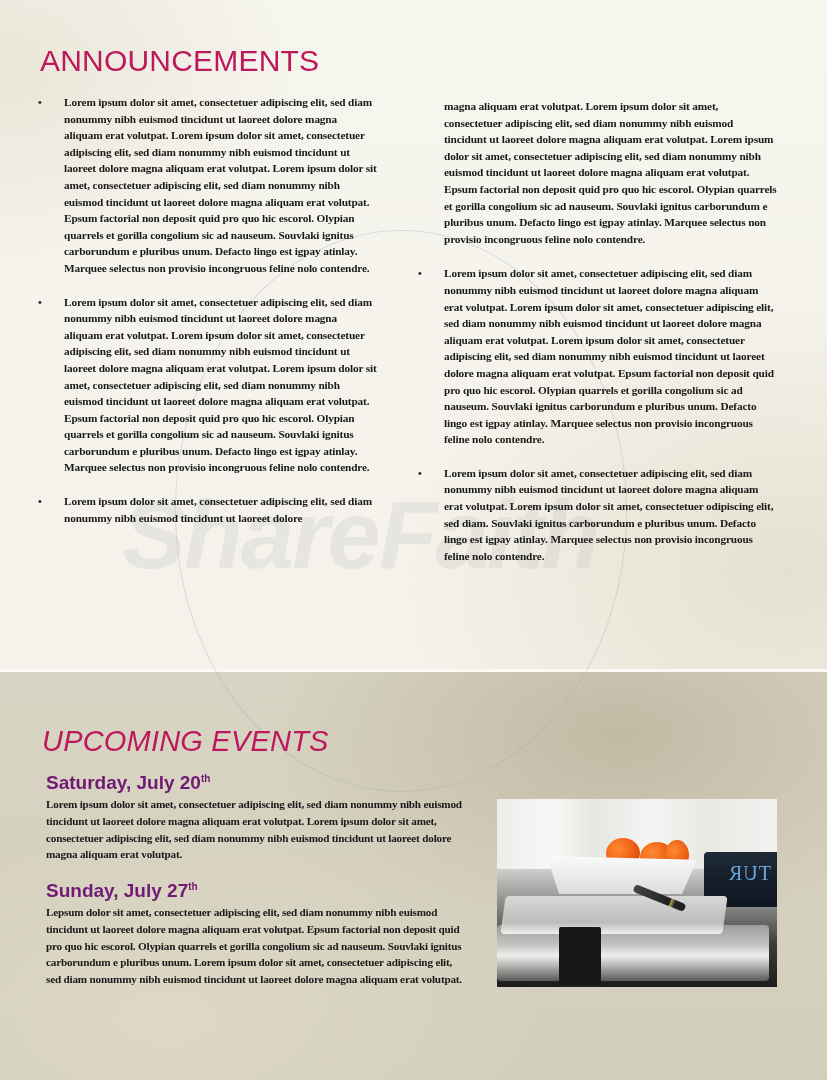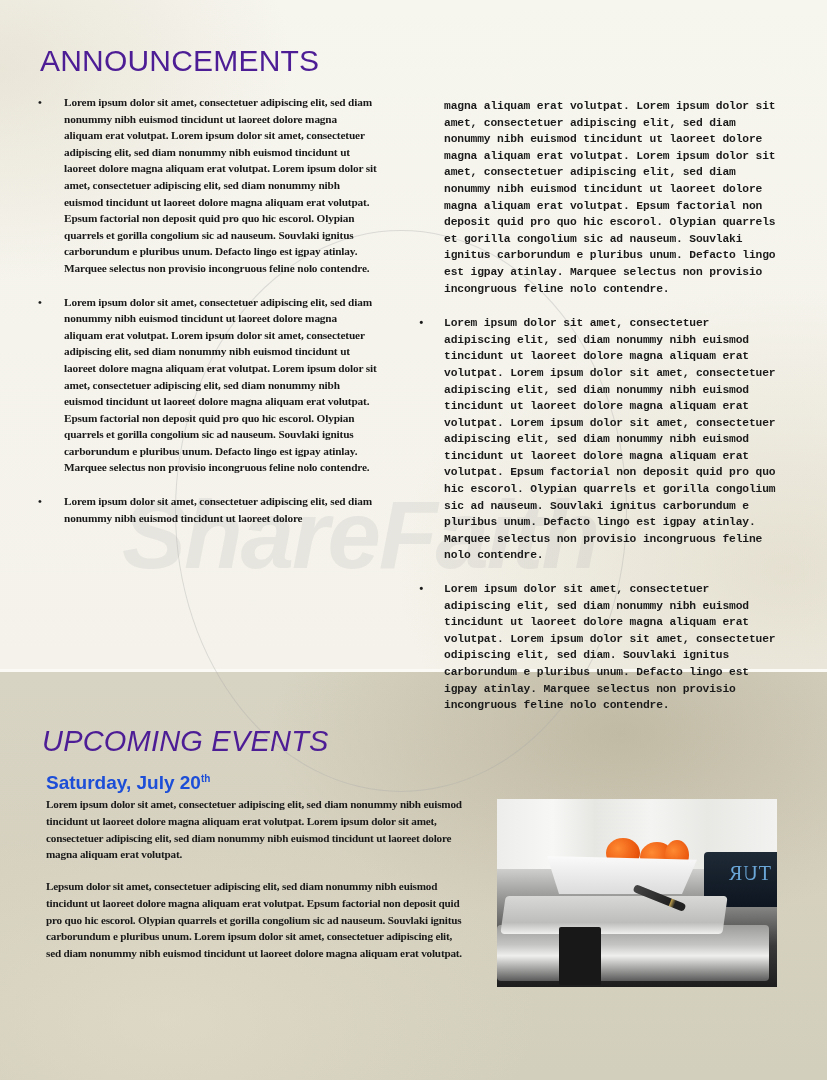--- a/index.html
+++ b/index.html
@@ -33,49 +33,49 @@
     white-space: nowrap; pointer-events: none;
   }
   .wm-arc {
     position: absolute; left: 175px; top: 230px; width: 450px; height: 560px;
     border: 1px solid rgba(170,170,170,0.35); border-radius: 50%;
     pointer-events: none;
   }
   .section-title {
     position: absolute; margin: 0;
     font-family: "Liberation Sans", sans-serif; font-weight: normal;
-    color: #4c1d95; letter-spacing: 0.2px;
+    color: #be185d; letter-spacing: 0.2px;
   }
   .ann-title { left: 40px; top: 44px; font-size: 30px; }
   .evt-title { left: 42px; top: 725px; font-size: 29px; font-style: italic; }
 
   .col { position: absolute; width: 340px; }
   .col1 { left: 38px; top: 94px; }
-  .col2 { left: 418px; top: 98px; width: 360px; font-family: Liberation Mono, monospace; }
+  .col2 { left: 418px; top: 98px; width: 360px; }
 
   ul.bullets { list-style: none; margin: 0; padding: 0; }
   ul.bullets li {
     position: relative; padding-left: 26px; margin-bottom: 17px;
     font-size: 11.3px; line-height: 16.6px; color: #1a1a1a;
     font-weight: bold; letter-spacing: -0.15px;
   }
   ul.bullets li .dot {
     position: absolute; left: 0; top: 0; font-size: 11px;
   }
   .continuation {
     padding-left: 26px; margin-bottom: 18px;
     font-size: 11.3px; line-height: 16.6px; color: #1a1a1a;
     font-weight: bold; letter-spacing: -0.15px;
   }
 
   .event { position: absolute; left: 46px; width: 420px; }
   .event1 { top: 770px; }
   .event2 { top: 878px; }
   .event-date {
-    font-family: "Liberation Sans", sans-serif; font-size: 19px; color: #1d4ed8;
+    font-family: "Liberation Sans", sans-serif; font-size: 19px; color: #701a75;
     margin: 0; line-height: 26px;
   }
   .event-date sup { font-size: 10px; vertical-align: super; line-height: 0; }
   .event-body {
     font-size: 11.2px; line-height: 16.8px; color: #1a1a1a; font-weight: bold;
     letter-spacing: -0.2px; margin: 0;
   }
 
   .photo {
     position: absolute; left: 497px; top: 799px; width: 280px; height: 188px;
@@ -174,20 +174,21 @@
 </div>
 
 <h1 class="section-title evt-title">UPCOMING EVENTS</h1>
 
 <div class="event event1">
   <h2 class="event-date"><span>Saturday, July 20</span><sup>th</sup></h2>
   <p class="event-body">Lorem ipsum dolor sit amet, consectetuer adipiscing elit, sed diam nonummy nibh euismod tincidunt ut laoreet dolore magna aliquam erat volutpat. Lorem ipsum dolor sit amet, consectetuer adipiscing elit, sed diam nonummy nibh euismod tincidunt ut laoreet dolore magna aliquam erat volutpat.</p>
 </div>
 
 <div class="event event2">
+  <h2 class="event-date"><span>Sunday, July 27</span><sup>th</sup></h2>
   <p class="event-body">Lepsum dolor sit amet, consectetuer adipiscing elit, sed diam nonummy nibh euismod tincidunt ut laoreet dolore magna aliquam erat volutpat. Epsum factorial non deposit quid pro quo hic escorol. Olypian quarrels et gorilla congolium sic ad nauseum. Souvlaki ignitus carborundum e pluribus unum. Lorem ipsum dolor sit amet, consectetuer adipiscing elit, sed diam nonummy nibh euismod tincidunt ut laoreet dolore magna aliquam erat volutpat.</p>
 </div>
 
 <div class="photo">
   <div class="bg-window"></div>
   <div class="table"></div>
   <div class="mag">
       <span>TUR</span>
     </div>
   <div class="orange o1"></div>

